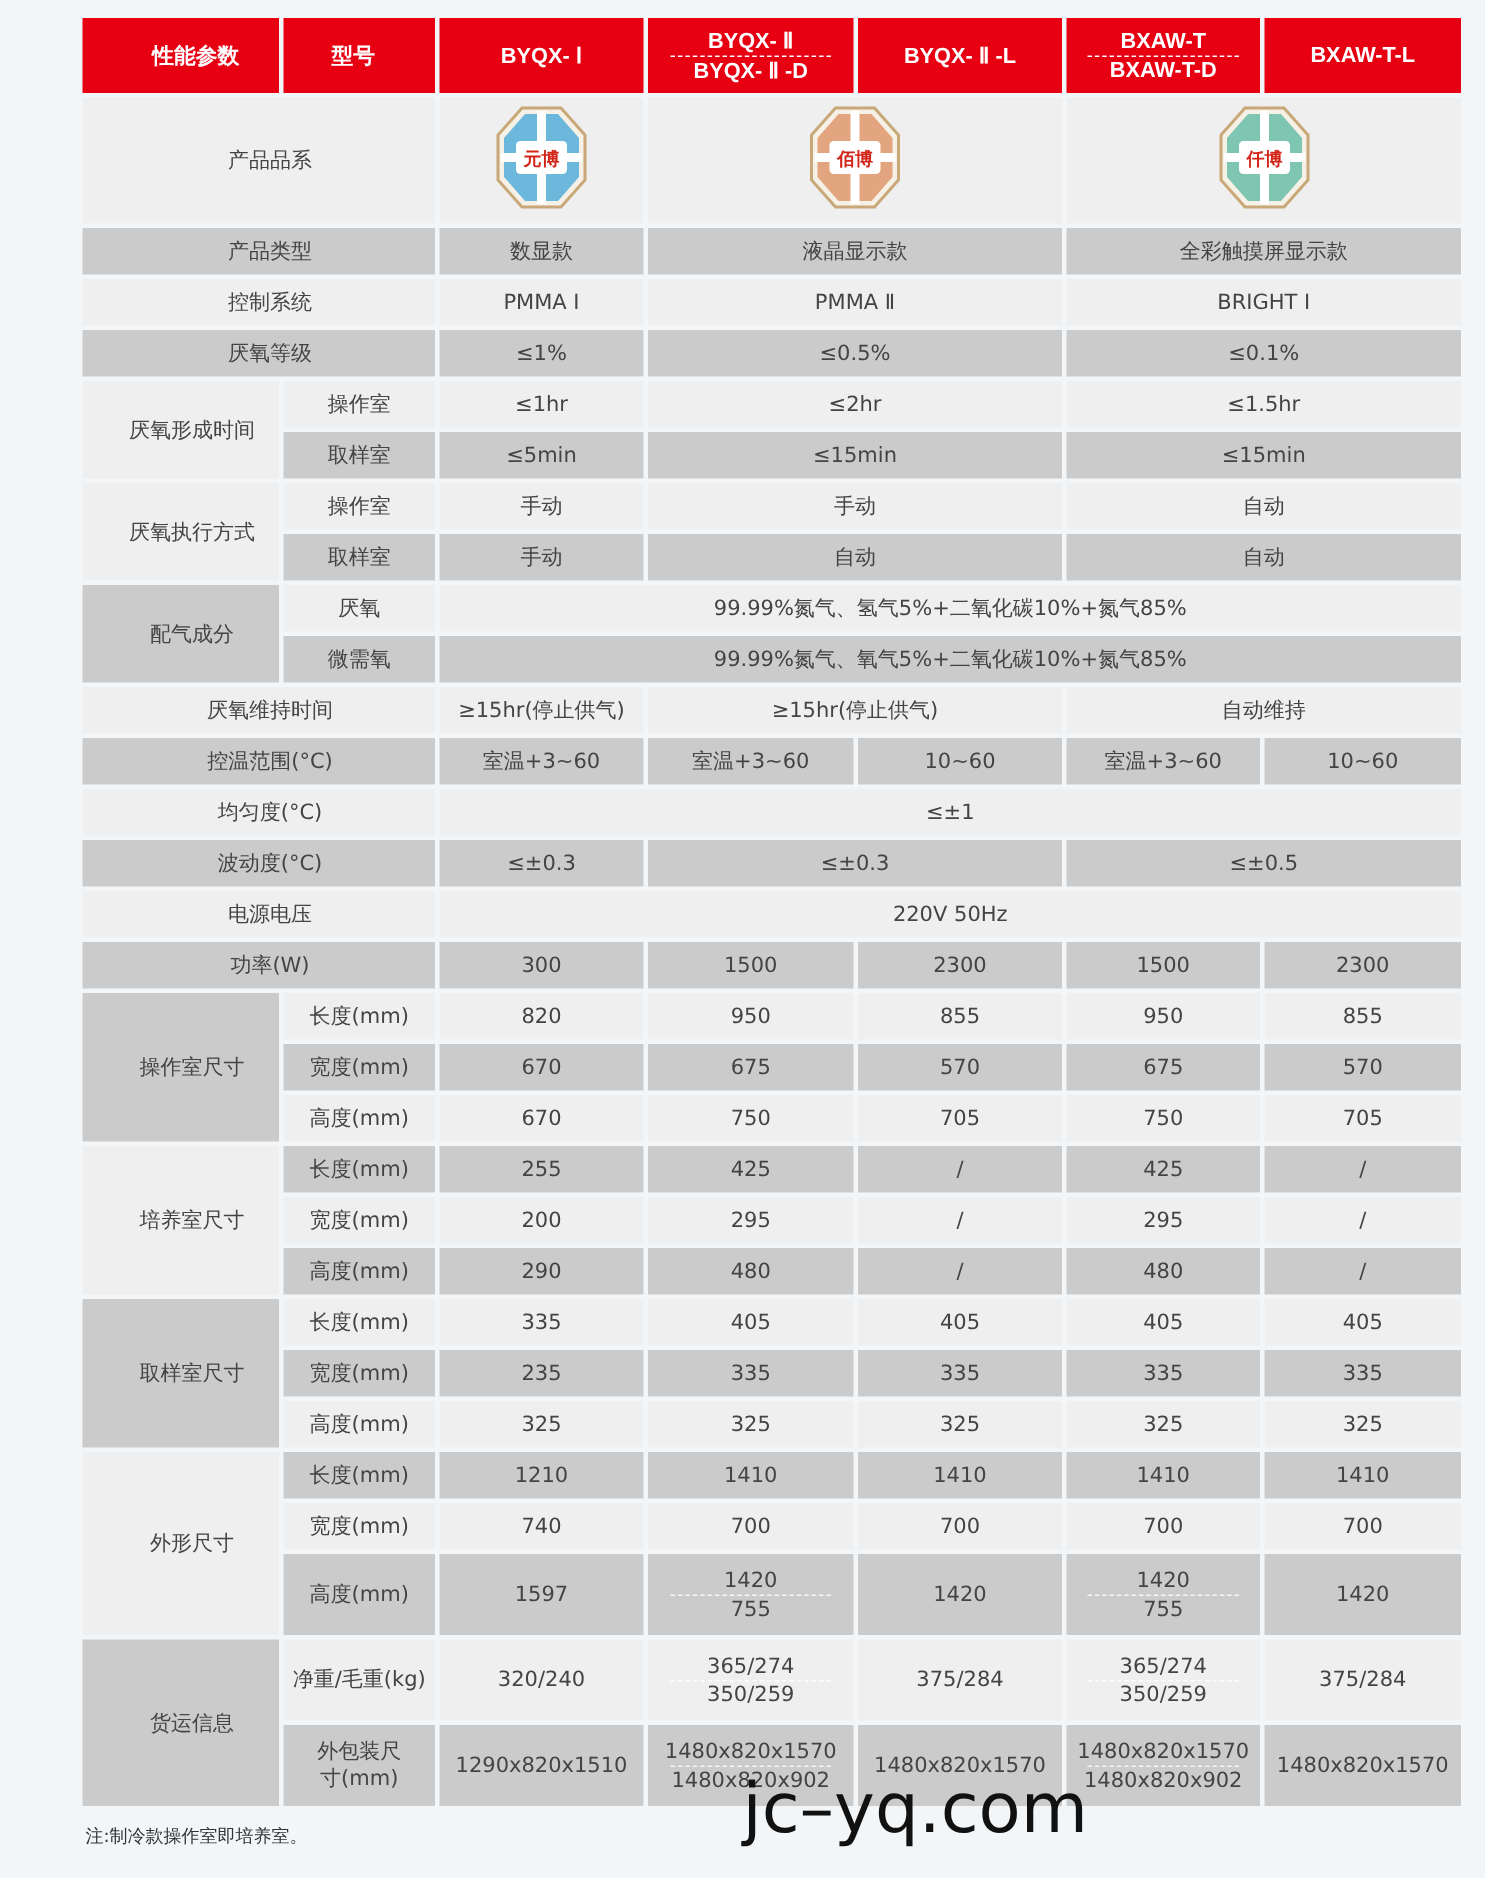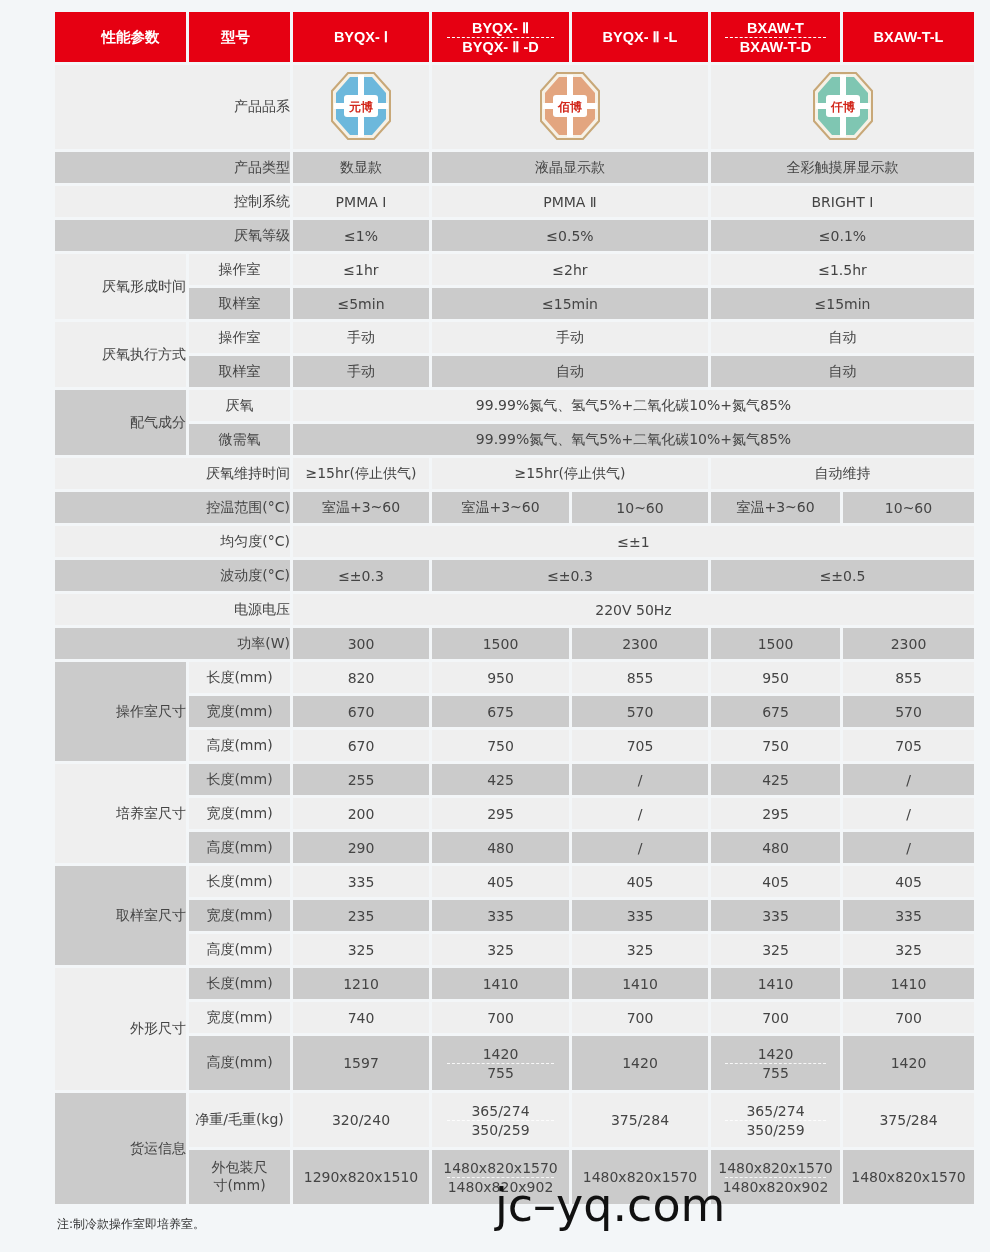--- a/index.html
+++ b/index.html
@@ -26,21 +26,21 @@
   }
   .spec-table thead th.hdr-left { text-align: center; padding-left: 20px; }
   .spec-table thead th.hdr-type { text-align: left; padding-left: 32px; margin-left: 32px; }
   .dual { display: flex; flex-direction: column; align-items: center; justify-content: center; }
   .dual .sep { width: 78%; border-top: 1px dashed rgba(255,255,255,0.85); margin: 1px 0; }
   .dual.light .sep { border-top: 1px dashed #ffffff; }
   tr.light td { background: #efefef; }
   tr.dark td { background: #cbcbcb; }
   td.light { background: #efefef !important; }
   td.dark { background: #cbcbcb !important; }
-  td.param { text-align: right; padding-left: 15px !important; }
+  td.param { text-align: center; padding-left: 15px !important; }
   tr { height: 31px; }
   tr.logo-row { height: 84px; }
   tr.tall { height: 54px; }
   .badge { display: inline-block; width: 62px; height: 70px; }
   .note {
     position: absolute; left: 57px; top: 1216px; font-size: 12px; color: #333;
   }
   .watermark {
     position: absolute; left: 495px; top: 1178px;
     font-family: "DejaVu Sans", sans-serif; font-size: 46px; color: #111;

